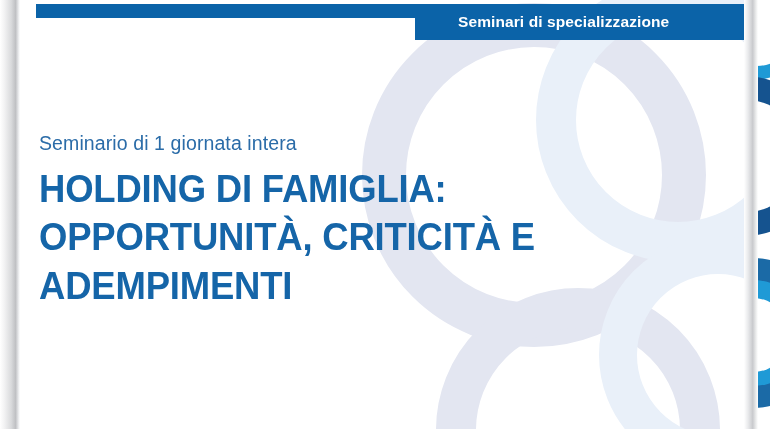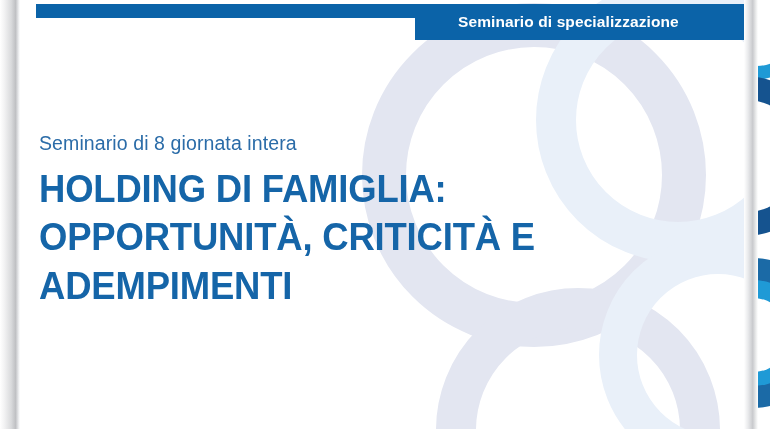--- a/index.html
+++ b/index.html
@@ -221,25 +221,25 @@
         <circle cx="660" cy="120" r="122" fill="none" stroke="#e9f0f9" stroke-width="40"></circle>
 
         <circle cx="560" cy="430" r="122" fill="none" stroke="#e3e6f1" stroke-width="40"></circle>
 
         <circle cx="700" cy="355" r="100" fill="none" stroke="#e9f0f9" stroke-width="38"></circle>
       </g>
     </svg>
 
     <div class="topbar-thin"></div>
     <div class="topbar-block">
-      <span class="topbar-label">Seminario di specializzazione</span>
+      <span class="topbar-label">Seminari di specializzazione</span>
     </div>
 
     <div class="text-block">
-      <p class="kicker">Seminario di 8 giornata intera</p>
+      <p class="kicker">Seminario di 1 giornata intera</p>
       <h1 class="headline">
         <span class="hl-line">HOLDING DI FAMIGLIA:</span>
         <span class="hl-line">OPPORTUNITÀ, CRITICITÀ E</span>
         <span class="hl-line">ADEMPIMENTI</span>
       </h1>
     </div>
 
   </div>
 
   <div class="edge-shadow-left"></div>

